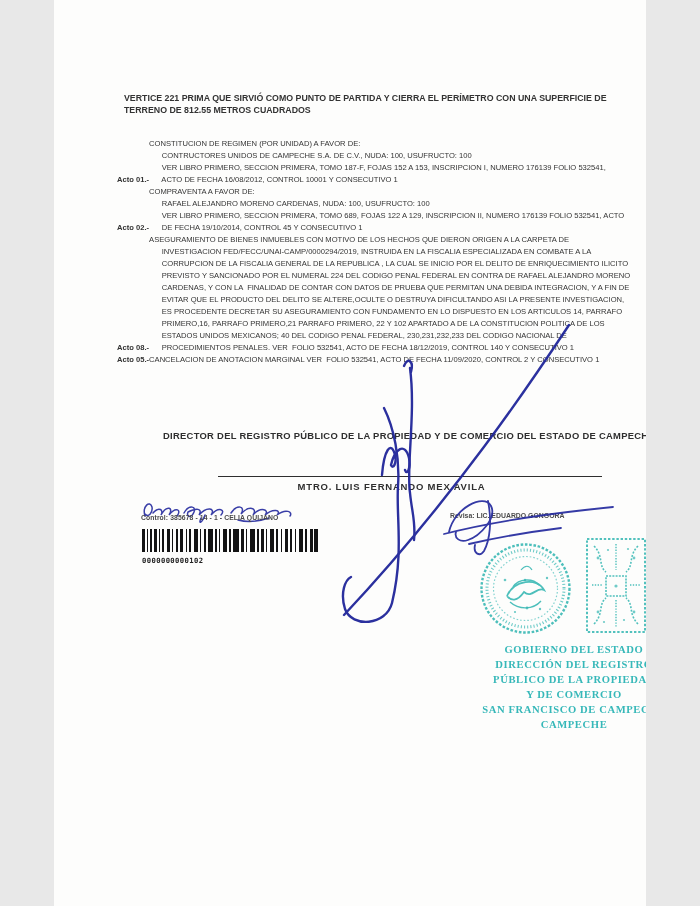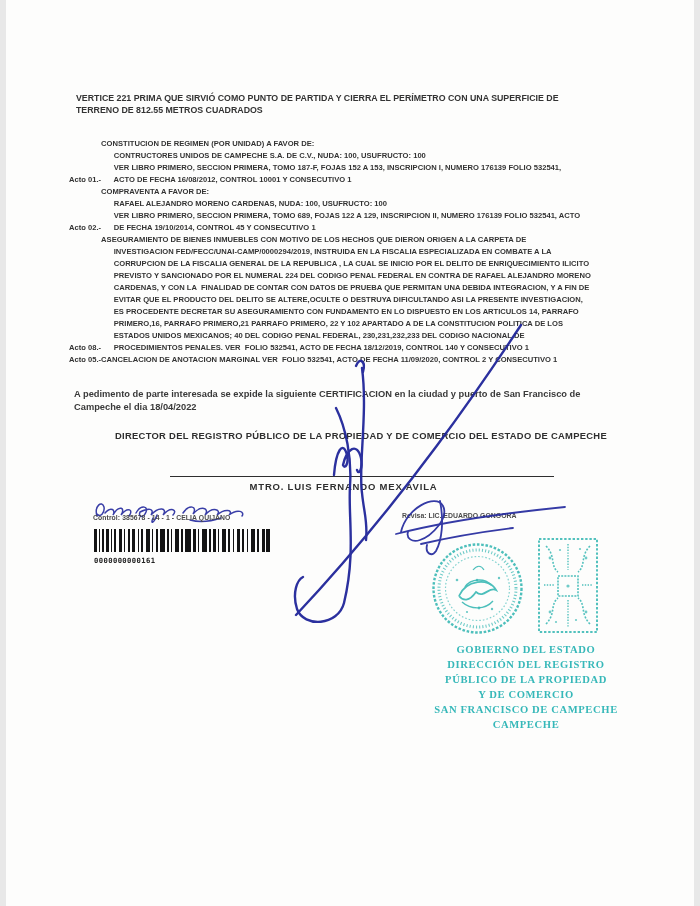--- a/index.html
+++ b/index.html
@@ -1,27 +1,27 @@
 <!DOCTYPE html>
 <html><head>
 <meta charset="utf-8">
 <style>
   html,body{margin:0;padding:0;background:#e8e8e8;}
   .page{
-    position:relative;width:688px;height:906px;margin:0 auto;
+    position:relative;width:592px;height:906px;margin:0 auto;
     background:#fdfdfc;overflow:hidden;
     font-family:"Liberation Sans",sans-serif;color:#2e2e2e;
   }
   .abs{position:absolute;}
   .caps-block{font-weight:bold;white-space:pre;color:#333;}
   .intro{left:70px;top:93px;font-size:8.8px;line-height:11.8px;}
   .acts{left:63px;top:138px;display:flex;flex-direction:column;}
   .act{display:flex;align-items:flex-end;}
   .act-label{flex:0 0 31px;font-weight:bold;font-size:7.6px;line-height:12px;white-space:nowrap;color:#333;}
-  .act-text{font-weight:bold;font-size:7.6px;line-height:12px;white-space:pre;color:#333;}
+  .act-text{font-weight:normal;font-size:7.6px;line-height:12px;white-space:pre;color:#333;}
   .closing{left:68px;top:388px;font-size:9.3px;line-height:13px;font-weight:bold;white-space:pre;color:#3a3a3a;}
   .director{left:15px;top:430px;width:680px;text-align:center;font-weight:bold;font-size:9.4px;letter-spacing:.3px;color:#2f2f2f;}
   .sig-rule{left:164px;top:476px;width:384px;border-top:1.8px solid #2f2f2f;height:0;}
   .signer{left:200px;top:481px;width:275px;text-align:center;font-weight:bold;font-size:9.5px;letter-spacing:.8px;color:#2f2f2f;}
   .control-line{left:87px;top:514px;font-weight:bold;font-size:6.8px;letter-spacing:.1px;color:#4a4a4a;white-space:nowrap;}
   .barcode{left:88px;top:529px;}
   .barcode-number{left:88px;top:556px;font-family:"DejaVu Sans Mono","Liberation Mono",monospace;font-weight:bold;font-size:7.2px;letter-spacing:.4px;color:#222;}
   .revisa{left:396px;top:512px;font-weight:bold;font-size:6.9px;color:#4a4a4a;white-space:nowrap;}
   .stamp-text{
     left:405px;top:642px;width:230px;text-align:center;
@@ -66,22 +66,20 @@
       PRIMERO,16, PARRAFO PRIMERO,21 PARRAFO PRIMERO, 22 Y 102 APARTADO A DE LA CONSTITUCION POLITICA DE LOS
       ESTADOS UNIDOS MEXICANOS; 40 DEL CODIGO PENAL FEDERAL, 230,231,232,233 DEL CODIGO NACIONAL DE
       PROCEDIMIENTOS PENALES. VER  FOLIO 532541, ACTO DE FECHA 18/12/2019, CONTROL 140 Y CONSECUTIVO 1</span>
     </div>
     <div class="act">
       <span class="act-label">Acto 05.-</span>
       <span class="act-text">CANCELACION DE ANOTACION MARGINAL VER  FOLIO 532541, ACTO DE FECHA 11/09/2020, CONTROL 2 Y CONSECUTIVO 1</span>
     </div>
   </div>
 
-  <div class="abs closing">A pedimento de parte interesada se expide la siguiente CERTIFICACION en la ciudad y puerto de San Francisco de
-Campeche el dia 18/04/2022</div>
 
   <div class="abs director">DIRECTOR DEL REGISTRO PÚBLICO DE LA PROPIEDAD Y DE COMERCIO DEL ESTADO DE CAMPECHE</div>
 
   <div class="abs sig-rule"></div>
   <div class="abs signer">MTRO. LUIS FERNANDO MEX AVILA</div>
 
   <svg class="abs" style="left:85px;top:497px;" width="162" height="30" viewBox="0 0 162 30">
     <g fill="none" stroke="#242a9e" stroke-width="1.5" stroke-linecap="round" opacity="0.9">
       <path d="M6,19 C3,9 11,3 13,10 C14,16 9,21 6,17"></path>
       <path d="M14,16 C20,9 25,13 22,18 C28,7 35,11 30,18 C37,9 43,13 38,19"></path>
@@ -128,21 +126,21 @@
         <rect x="139" width="1" height="23"></rect>
       <rect x="143" width="3" height="23"></rect>
         <rect x="148" width="2" height="23"></rect>
         <rect x="153" width="1" height="23"></rect>
       <rect x="157" width="4" height="23"></rect>
         <rect x="163" width="2" height="23"></rect>
         <rect x="168" width="3" height="23"></rect>
       <rect x="172" width="4" height="23"></rect>
     </g>
   </svg>
-  <div class="abs barcode-number">0000000000161</div>
+  <div class="abs barcode-number">0000000000102</div>
 
   <div class="abs revisa">Revisa: LIC. EDUARDO GONGORA</div>
   <svg class="abs" style="left:385px;top:488px;" width="190" height="75" viewBox="0 0 190 75">
     <g fill="none" stroke="#242a9e" stroke-width="1.8" stroke-linecap="round" opacity="0.92">
       <path d="M10,44 C15,20 45,5 52,18 C58,30 41,48 29,52 C21,55 15,50 17,44"></path>
       <path d="M5,46 C40,37 92,28 146,22 L174,19"></path>
       <path d="M30,56 C60,49 90,44 122,40"></path>
       <path d="M49,13 C53,33 51,52 45,63 C41,69 34,66 36,57"></path>
     </g>
   </svg>

